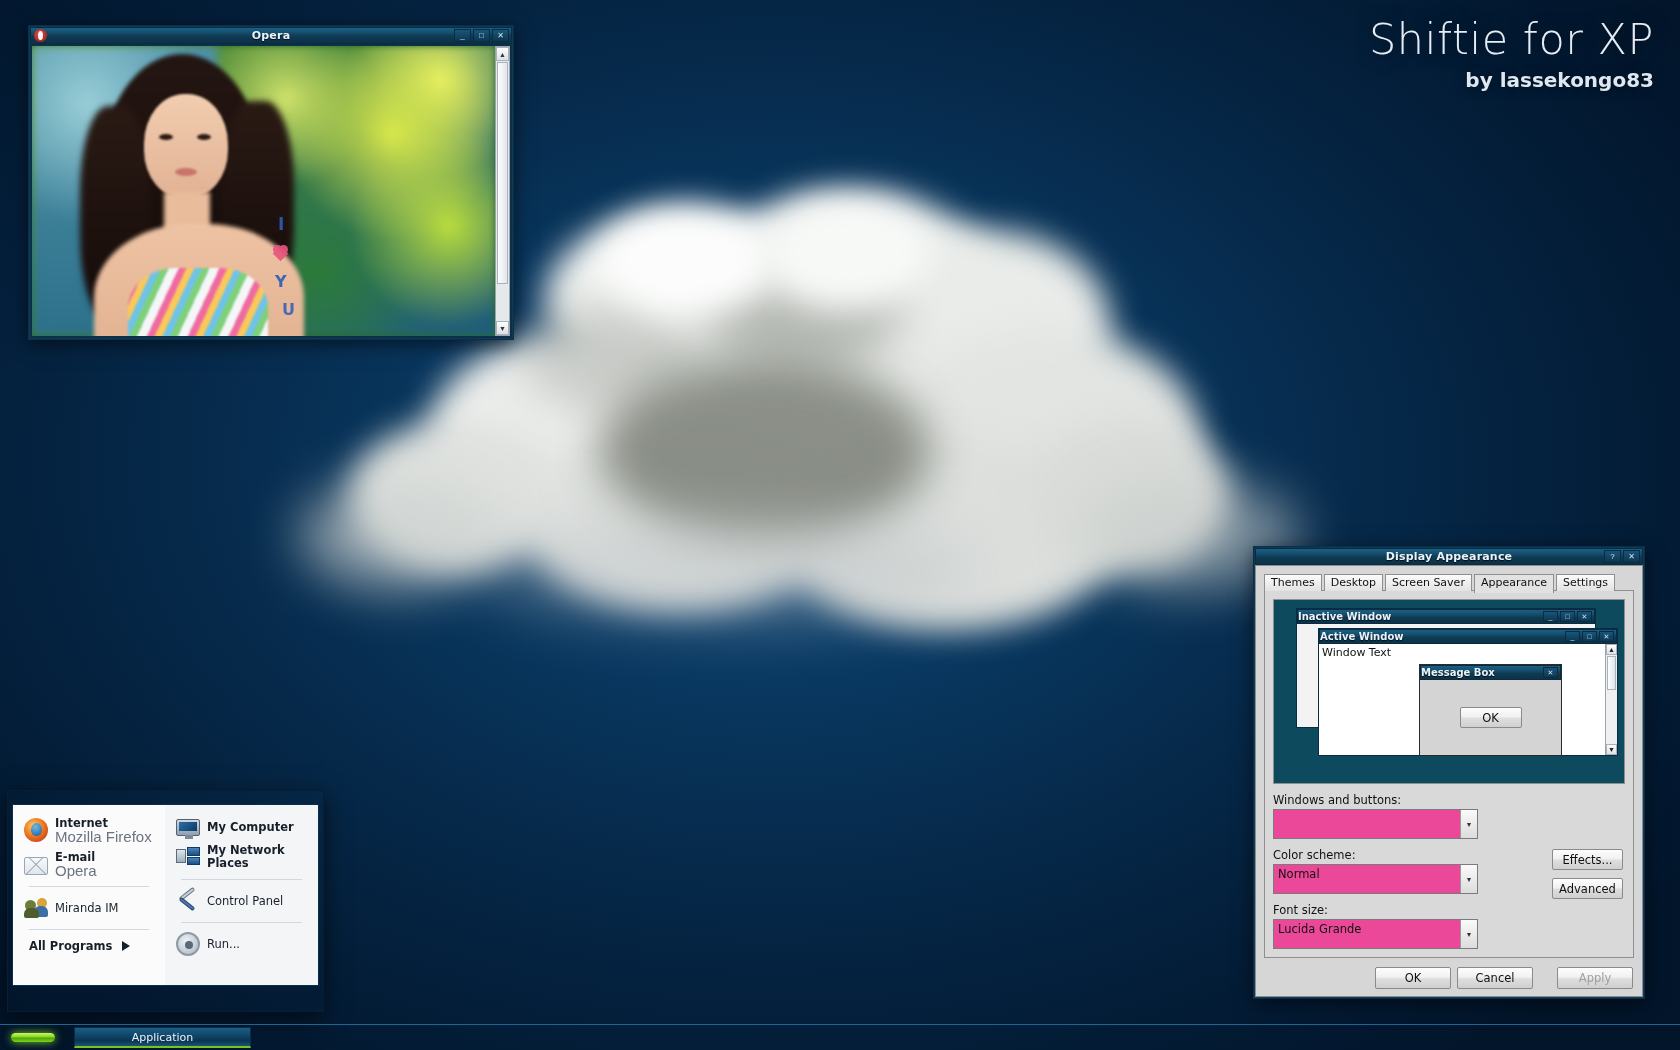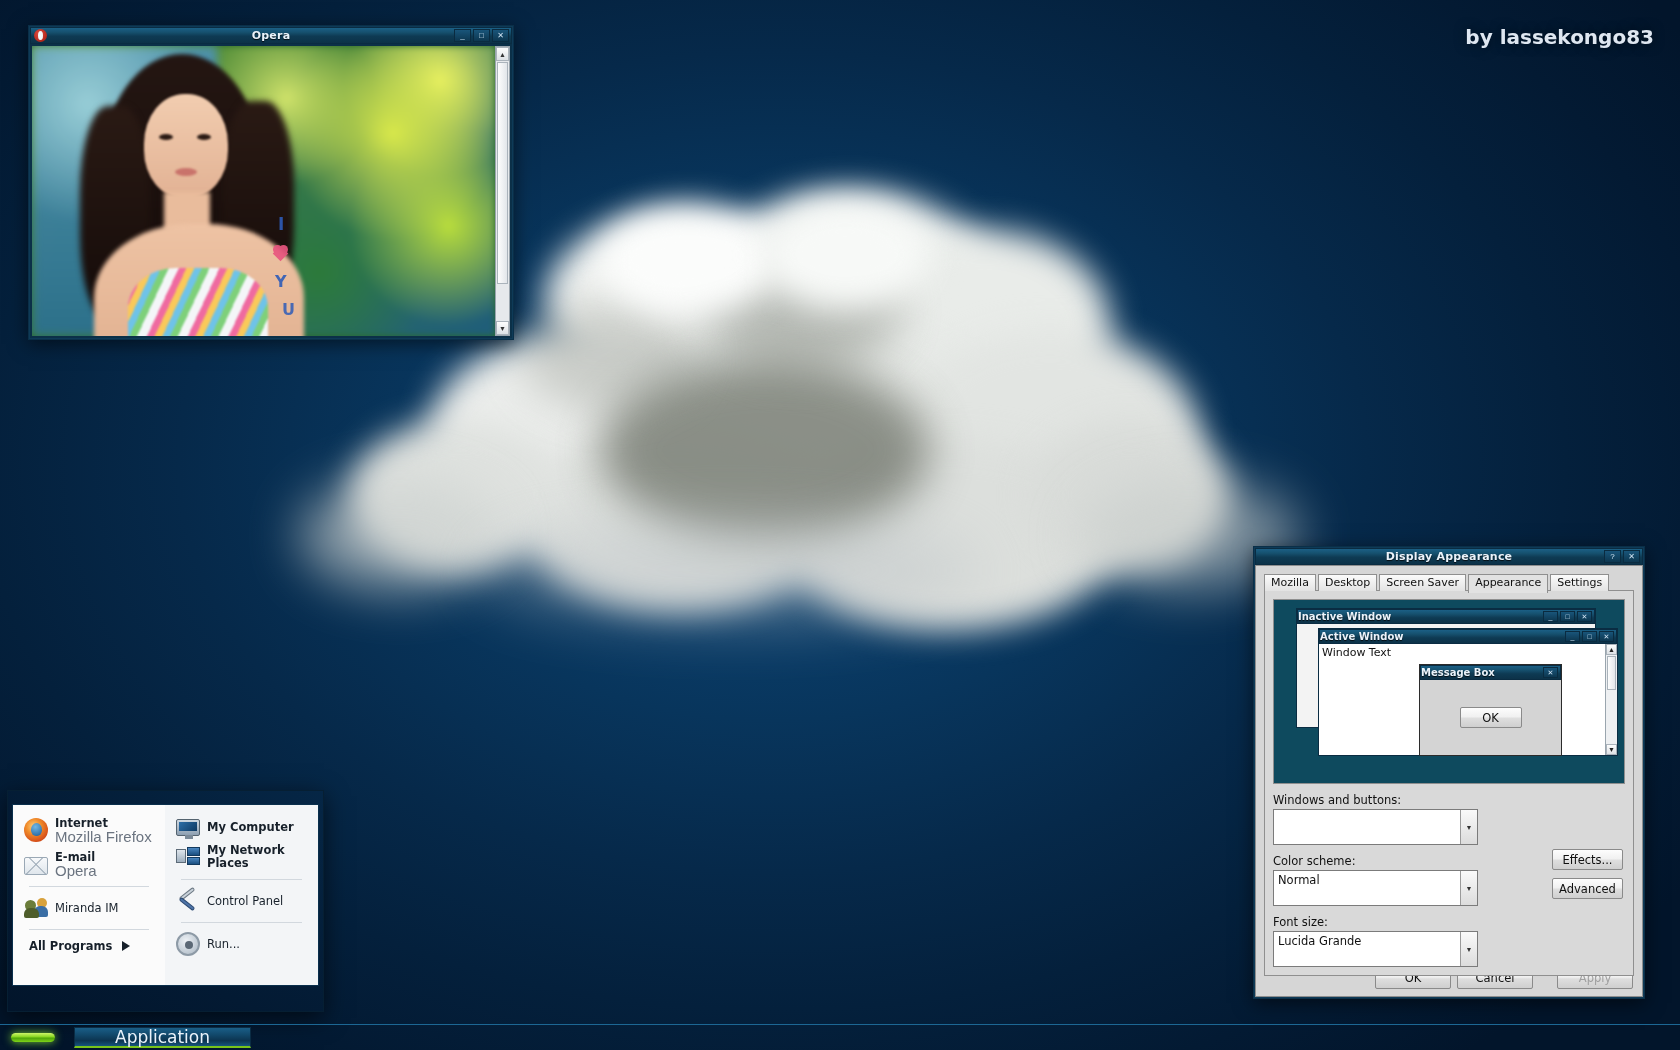--- a/index.html
+++ b/index.html
@@ -98,21 +98,21 @@
   #pw-active .area .text { font-size:11px; color:#111; padding:2px 3px; font-family:"DejaVu Sans", sans-serif;}
   #msgbox { position:absolute; left:100px; top:20px; width:143px; height:92px; background:#d4d4d4; border:1px solid #2b2b2b; }
   #msgbox .mb-body { height:calc(100% - 15px); display:flex; align-items:center; justify-content:center; }
 
   .sb-mini { width:12px; background:#eef0f2; border-left:1px solid #9aa5ae; display:flex; flex-direction:column; justify-content:space-between;}
   .sb-mini .a { height:11px; font-size:7px; display:flex; align-items:center; justify-content:center;
     background:linear-gradient(to bottom,#fdfdfd,#dde1e5); border:1px solid #aab3bb; color:#222;}
   .sb-mini .th { height:34px; margin:1px; background:linear-gradient(to right,#fdfdfd,#e2e6ea); border:1px solid #aab3bb; }
 
   .fieldlabel { font-size:11.5px; color:#111; margin:9px 0 2px; font-family:"DejaVu Sans", sans-serif;}
-  .combo { width:205px; height:36px; display:flex; background:#ffffff; border:1px solid #7b7b7b; }
+  .combo { width:205px; height:30px; display:flex; background:#ec4899; border:1px solid #7b7b7b; }
   .combo .val { flex:1; font-size:11.5px; color:#111; padding:2px 4px; line-height:15px; font-family:"DejaVu Sans", sans-serif;}
   .combo .arw { width:17px; background:linear-gradient(to bottom,#fafafa,#dcdcdc); border-left:1px solid #9a9a9a;
     font-size:7px; display:flex; align-items:center; justify-content:center; color:#333;}
 
   .btn {
     background:linear-gradient(to bottom,#fdfdfd 0%,#f1f1f1 45%,#dedede 55%,#cfcfcf 100%);
     border:1px solid #8a8a8a; border-radius:2px; font-size:11.5px; color:#101010;
     display:flex; align-items:center; justify-content:center;
     font-family:"DejaVu Sans", sans-serif;
   }
@@ -169,21 +169,21 @@
     background:linear-gradient(to bottom,#10476e 0%,#0d3d61 22%,#0a3css 40%,#092e4b 60%,#0b3a5e 85%,#0e4a72 100%);
     border-top:1px solid #1c6794; display:flex; align-items:center; }
   #startbtn { width:66px; height:26px; display:flex; align-items:center; justify-content:center; }
   #startbtn .pill { width:44px; height:9px; border-radius:5px;
     background:linear-gradient(to bottom,#cdf56a,#86d61e 45%,#4ea40a 55%,#7ed319);
     box-shadow:0 0 9px rgba(140,230,50,.85); }
   .taskitem { margin-left:8px; height:21px; min-width:177px; padding:0 10px;
     display:flex; align-items:center; justify-content:center;
     background:linear-gradient(to bottom,#1a5e87 0%,#124a6d 35%,#0c3450 70%,#15557d 100%);
     border:1px solid #0a2c44; border-bottom:2px solid #79c41a;
-    color:#eaf3fb; font-size:17px; font-family:"DejaVu Sans", sans-serif; }
+    color:#eaf3fb; font-size:11px; font-family:"DejaVu Sans", sans-serif; }
 </style>
 </head>
 <body>
 
 <div id="desktop">
 
   <div class="cloud-blob" style="left:545px;top:215px;width:250px;height:170px;background:#f2f4f2;"></div>
   <div class="cloud-blob" style="left:700px;top:190px;width:300px;height:210px;background:#eef1ef;"></div>
   <div class="cloud-blob" style="left:860px;top:230px;width:250px;height:190px;background:#e9ece9;"></div>
   <div class="cloud-blob" style="left:430px;top:330px;width:320px;height:200px;background:#eceeec;"></div>
@@ -197,20 +197,21 @@
   <div class="cloud-dark" style="left:700px;top:250px;width:200px;height:120px;background:#7b8077;opacity:.45;"></div>
   <div class="cloud-dark" style="left:520px;top:300px;width:180px;height:110px;background:#8a8f86;opacity:.35;"></div>
   <div class="cloud-blob" style="left:600px;top:205px;width:180px;height:110px;background:#fbfcfb;"></div>
   <div class="cloud-blob" style="left:760px;top:200px;width:170px;height:110px;background:#f7f9f7;"></div>
   <div class="cloud-blob" style="left:300px;top:480px;width:200px;height:110px;background:#ccd1cf;opacity:.7;filter:blur(26px);"></div>
   <div class="cloud-blob" style="left:1080px;top:480px;width:220px;height:110px;background:#c7ccca;opacity:.6;filter:blur(26px);"></div>
   <div class="cloud-blob" style="left:480px;top:520px;width:500px;height:100px;background:#b9c0c4;opacity:.45;filter:blur(30px);"></div>
 </div>
 
 <div id="brand">
+  <div class="t1">Shiftie for XP</div>
   <div class="t2">by lassekongo83</div>
 </div>
 
 <div class="win" id="opera">
   <div class="win-tb">
     <div class="tb-left">
       <span class="opera-ico"></span>
     </div>
     <span class="title">Opera</span>
     <div class="tb-btns">
@@ -278,21 +279,21 @@
     <span class="title">Display Appearance</span>
     <div class="tb-btns">
       <div class="tbbtn">?</div>
       <div class="tbbtn">✕</div>
     </div>
   </div>
 
   <div class="dlg-body">
 
     <div class="tabstrip">
-      <div class="tab">Mozilla</div>
+      <div class="tab">Themes</div>
       <div class="tab">Desktop</div>
       <div class="tab">Screen Saver</div>
       <div class="tab active">Appearance</div>
       <div class="tab">Settings</div>
     </div>
 
     <div class="tabpane">
 
       <div class="preview">
 

